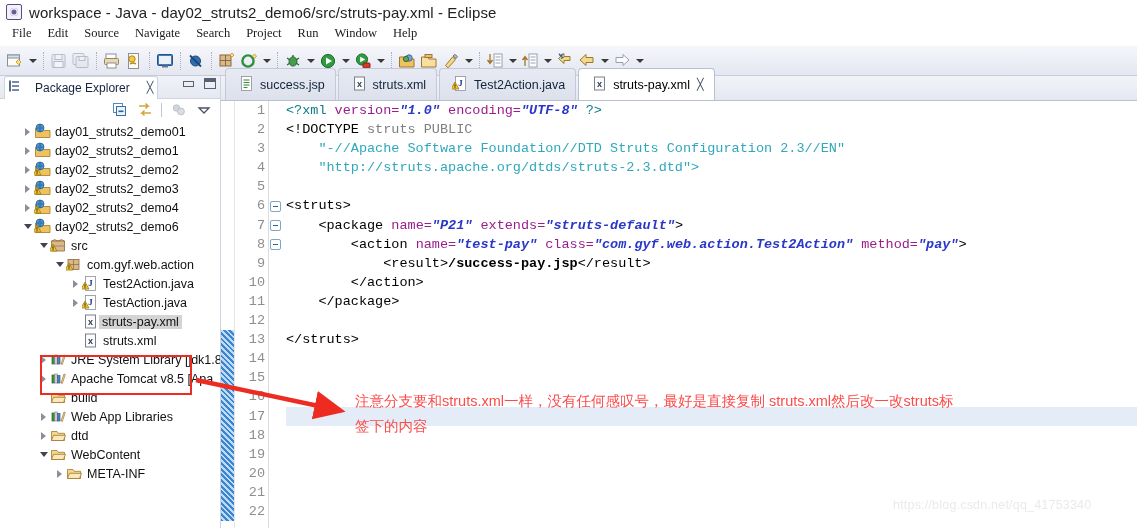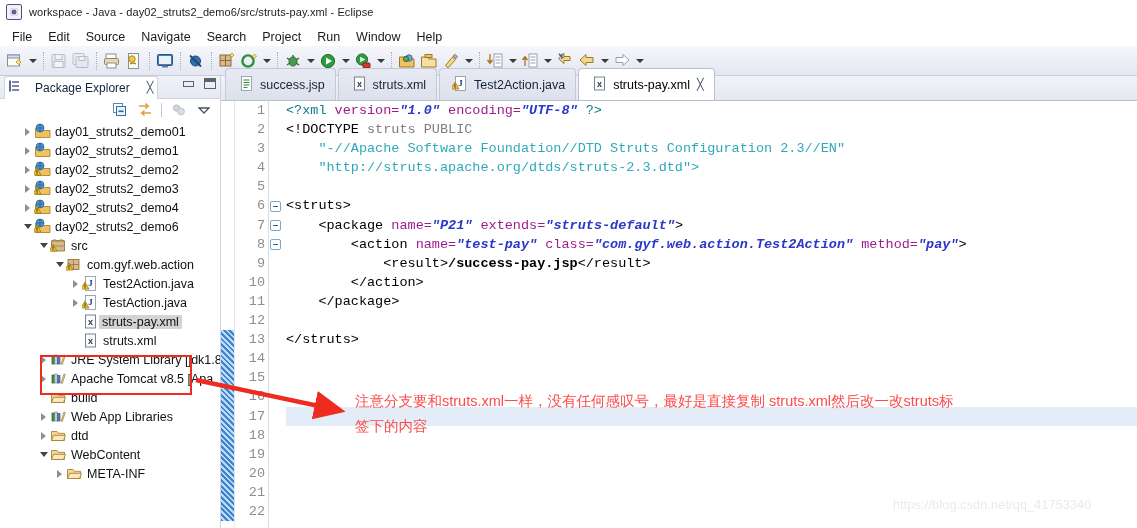--- a/index.html
+++ b/index.html
@@ -36,35 +36,36 @@
   .app-icon::after {
     content: "";
     position: absolute;
     left: 3px; top: 3px;
     width: 8px; height: 8px;
     border-radius: 50%;
     background: #6b5b9a;
     box-shadow: inset 0 0 0 1.5px #efeef5;
   }
   .title-text {
-    font-size: 11px;
+    font-size: 15px;
     color: #222;
     white-space: nowrap;
     letter-spacing: .1px;
   }
 
   
   .menubar {
     height: 22px;
     display: flex;
-    align-items: flex-end;
+    align-items: flex-start;
     padding-left: 4px;
     background: #ffffff;
     font-size: 12.5px;
     color: #1a1a1a;
+    font-family: Liberation Serif, serif;
   }
   .menu-item {
     padding: 2px 8px;
     white-space: nowrap;
     cursor: default;
   }
 
   
   .toolbar {
     height: 30px;

